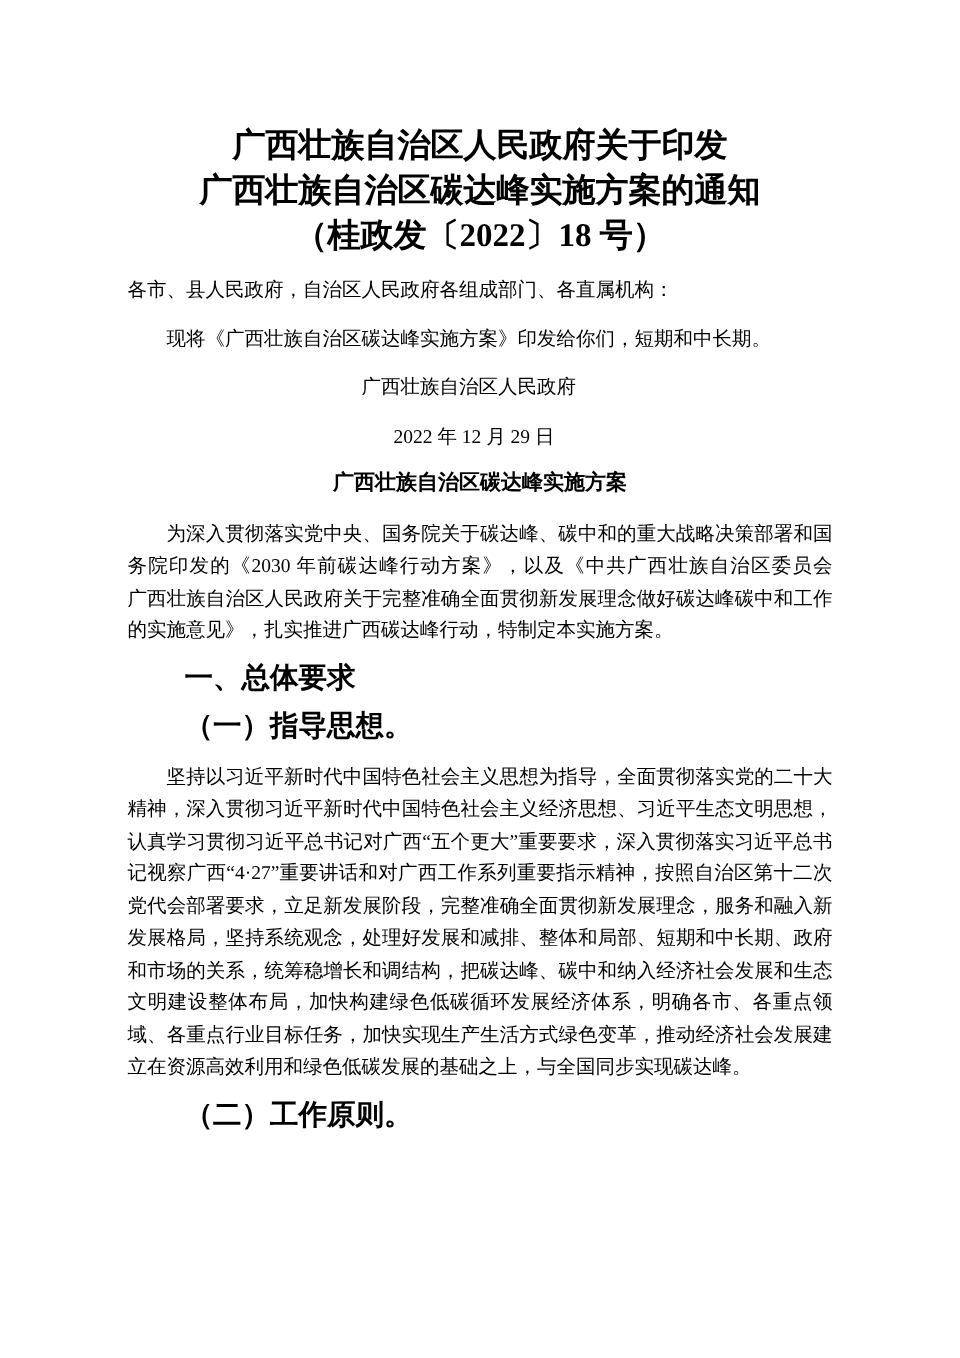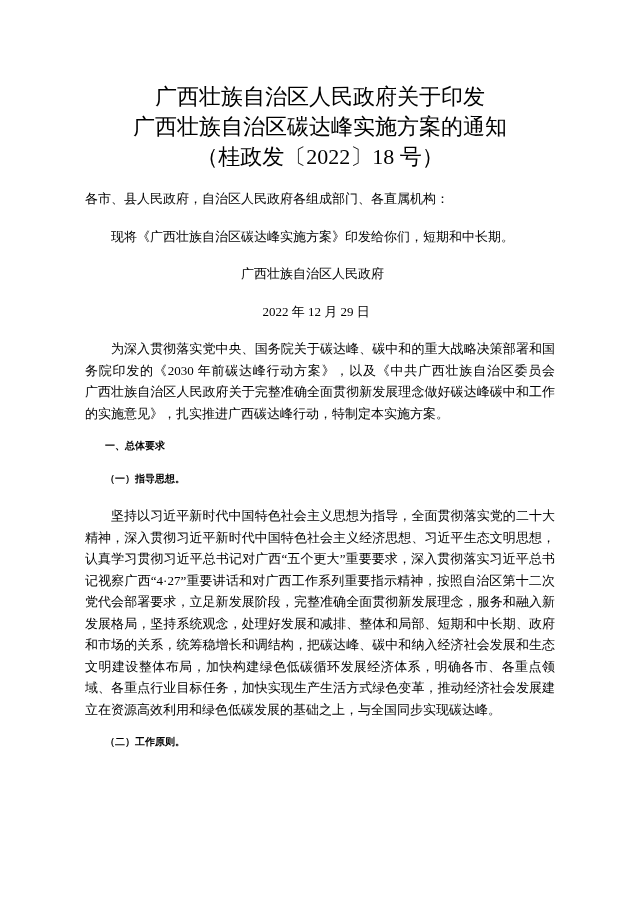--- a/index.html
+++ b/index.html
@@ -9,45 +9,45 @@
     background: #ffffff;
     box-sizing: border-box;
     padding: 82px 85px 0 85px;
     font-family: "Liberation Serif", "DejaVu Serif", serif;
     color: #000000;
     overflow: hidden;
   }
   .doc-title {
     margin: 0 0 10px 0;
     font-size: 22px;
-    font-weight: normal;
+    font-weight: bold;
     text-align: center;
     line-height: 30px;
   }
   .title-line { display: block; }
   .para {
-    margin: 16px 0 11px 0;
+    margin: 0 0 11px 0;
     font-size: 13px;
     line-height: 21.5px;
   }
   .indent { text-indent: 2em; }
   .justify { text-align: justify; }
   .right { text-align: center; }
   .signer { padding-right: 15px; }
   .date { padding-right: 8px; }
   .plan-title {
     margin: 0 0 11px 0;
     font-size: 14px;
     font-weight: bold;
     text-align: center;
     line-height: 21.5px;
   }
   .heading {
     margin: 0 0 11px 0;
-    font-size: 10px;
+    font-size: 19px;
     font-weight: bold;
     line-height: 21.5px;
   }
 </style>
 </head>
 <body>
 
 <div class="page">
 
   <h1 class="doc-title">
@@ -58,20 +58,21 @@
 
   <p class="para">各市、县人民政府，自治区人民政府各组成部门、各直属机构：</p>
 
   <p class="para indent">现将《广西壮族自治区碳达峰实施方案》印发给你们，短期和中长期。</p>
 
   <p class="para right signer">广西壮族自治区人民政府</p>
 
   <p class="para right date">2022 年 12 月 29 日</p>
 
 
+  <h2 class="plan-title">广西壮族自治区碳达峰实施方案</h2>
 
   <p class="para indent justify">为深入贯彻落实党中央、国务院关于碳达峰、碳中和的重大战略决策部署和国务院印发的《2030 年前碳达峰行动方案》，以及《中共广西壮族自治区委员会　　广西壮族自治区人民政府关于完整准确全面贯彻新发展理念做好碳达峰碳中和工作的实施意见》，扎实推进广西碳达峰行动，特制定本实施方案。</p>
 
   <h3 class="heading indent">一、总体要求</h3>
 
   <h4 class="heading indent">（一）指导思想。</h4>
 
   <p class="para indent justify">坚持以习近平新时代中国特色社会主义思想为指导，全面贯彻落实党的二十大精神，深入贯彻习近平新时代中国特色社会主义经济思想、习近平生态文明思想，认真学习贯彻习近平总书记对广西“五个更大”重要要求，深入贯彻落实习近平总书记视察广西“4·27”重要讲话和对广西工作系列重要指示精神，按照自治区第十二次党代会部署要求，立足新发展阶段，完整准确全面贯彻新发展理念，服务和融入新发展格局，坚持系统观念，处理好发展和减排、整体和局部、短期和中长期、政府和市场的关系，统筹稳增长和调结构，把碳达峰、碳中和纳入经济社会发展和生态文明建设整体布局，加快构建绿色低碳循环发展经济体系，明确各市、各重点领域、各重点行业目标任务，加快实现生产生活方式绿色变革，推动经济社会发展建立在资源高效利用和绿色低碳发展的基础之上，与全国同步实现碳达峰。</p>
 
   <h4 class="heading indent">（二）工作原则。</h4>

